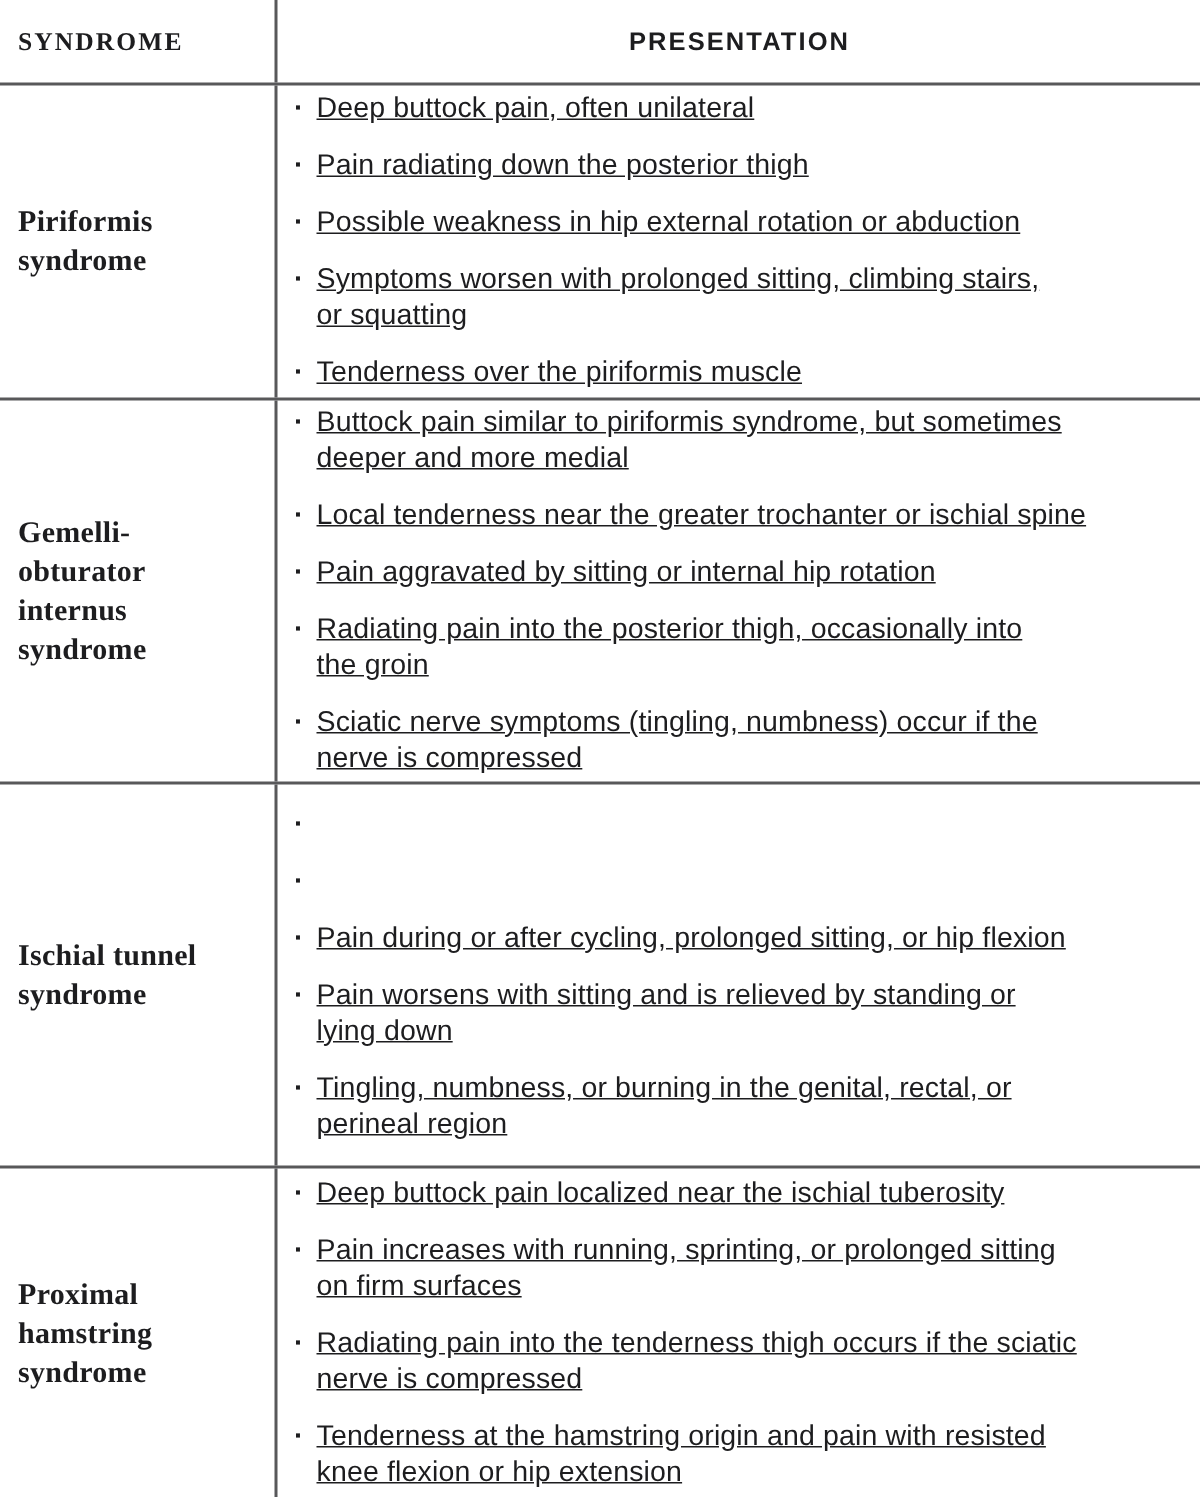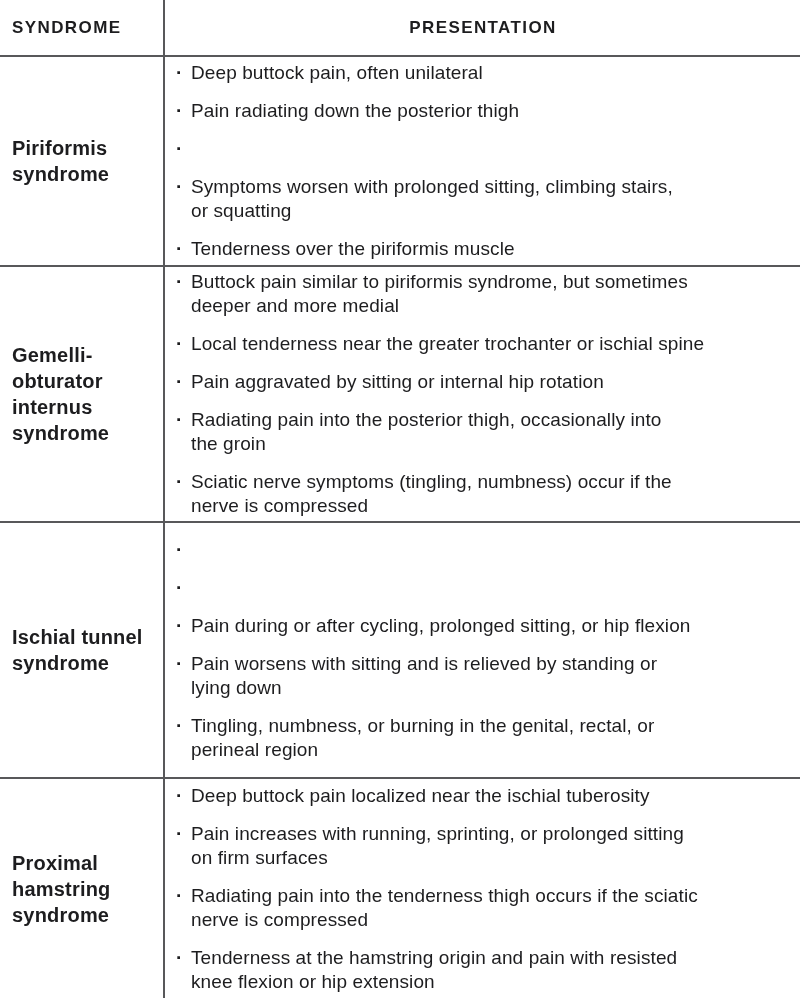--- a/index.html
+++ b/index.html
@@ -15,31 +15,32 @@
     background:#fff;
     overflow:hidden;
   }
   .row{
     display:flex;
     box-sizing:border-box;
     border-bottom:2px solid var(--line);
   }
   .row.last{border-bottom:none;}
   .syn-cell{
-    width:163px;
+    width:183px;
     flex:none;
     box-sizing:border-box;
     padding:0 8px 0 12px;
     display:flex;
     align-items:center;
     font-weight:bold;
     font-size:20px;
     line-height:26px;
     letter-spacing:0.2px;
     white-space:pre-line;
+    font-family:Liberation Serif, serif;
   }
   .pres-cell{
     flex:1;
     box-sizing:border-box;
     border-left:2px solid var(--line);
     padding:6px 10px 6px 11px;
     display:flex;
     flex-direction:column;
     justify-content:center;
     gap:14px;
@@ -63,20 +64,21 @@
     line-height:24px;
     letter-spacing:0.1px;
   }
   .bullet .dot{
     flex:none;
     width:15px;
     font-weight:bold;
   }
   .bullet .txt{
     white-space:pre-line;
+    text-decoration:underline;
   }
   .r1{height:210px;}
   .r2{height:256px;}
   .r3{height:256px;}
   .r4{height:219px;}
 </style>
 </head>
 <body>
 
 <div id="table">
@@ -93,20 +95,21 @@
       <div class="bullet">
           <span class="dot">·</span>
           <span class="txt">Deep buttock pain, often unilateral</span>
         </div>
       <div class="bullet">
           <span class="dot">·</span>
           <span class="txt">Pain radiating down the posterior thigh</span>
         </div>
       <div class="bullet">
           <span class="dot">·</span>
+          <span class="txt">Possible weakness in hip external rotation or abduction</span>
         </div>
       <div class="bullet">
           <span class="dot">·</span>
           <span class="txt">Symptoms worsen with prolonged sitting, climbing stairs,
 or squatting</span>
         </div>
       <div class="bullet">
           <span class="dot">·</span>
           <span class="txt">Tenderness over the piriformis muscle</span>
         </div>

